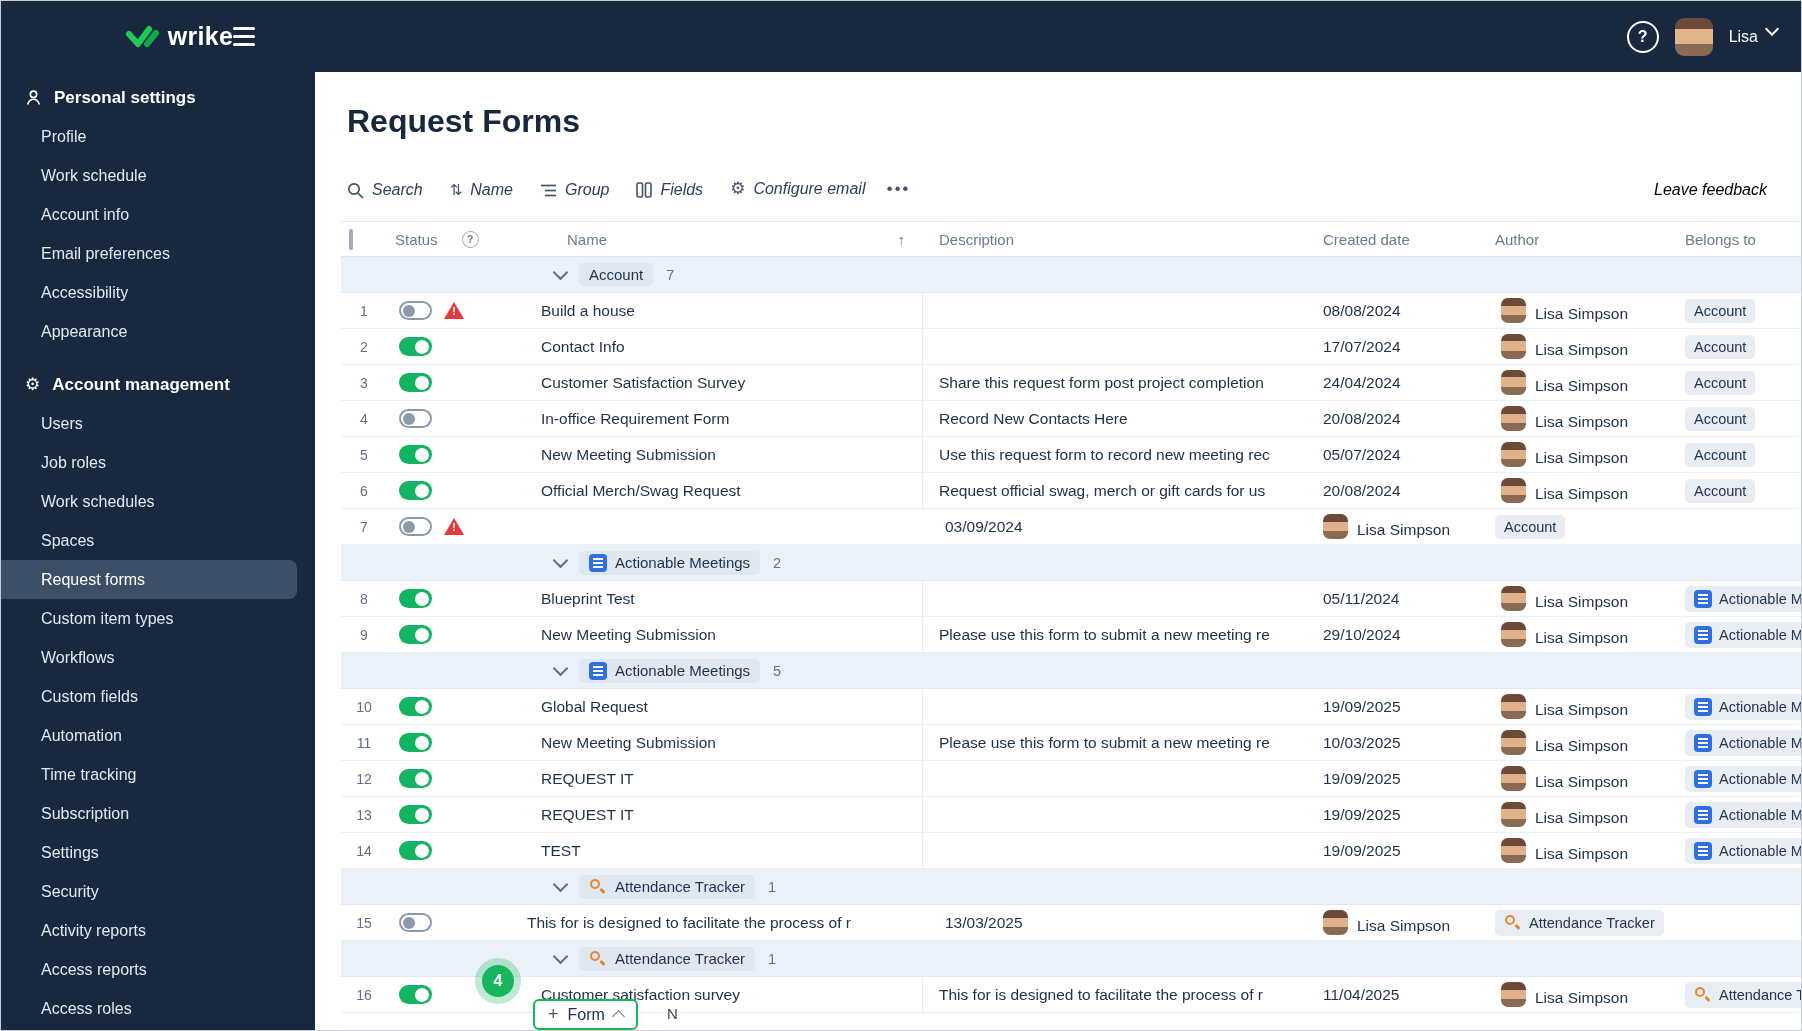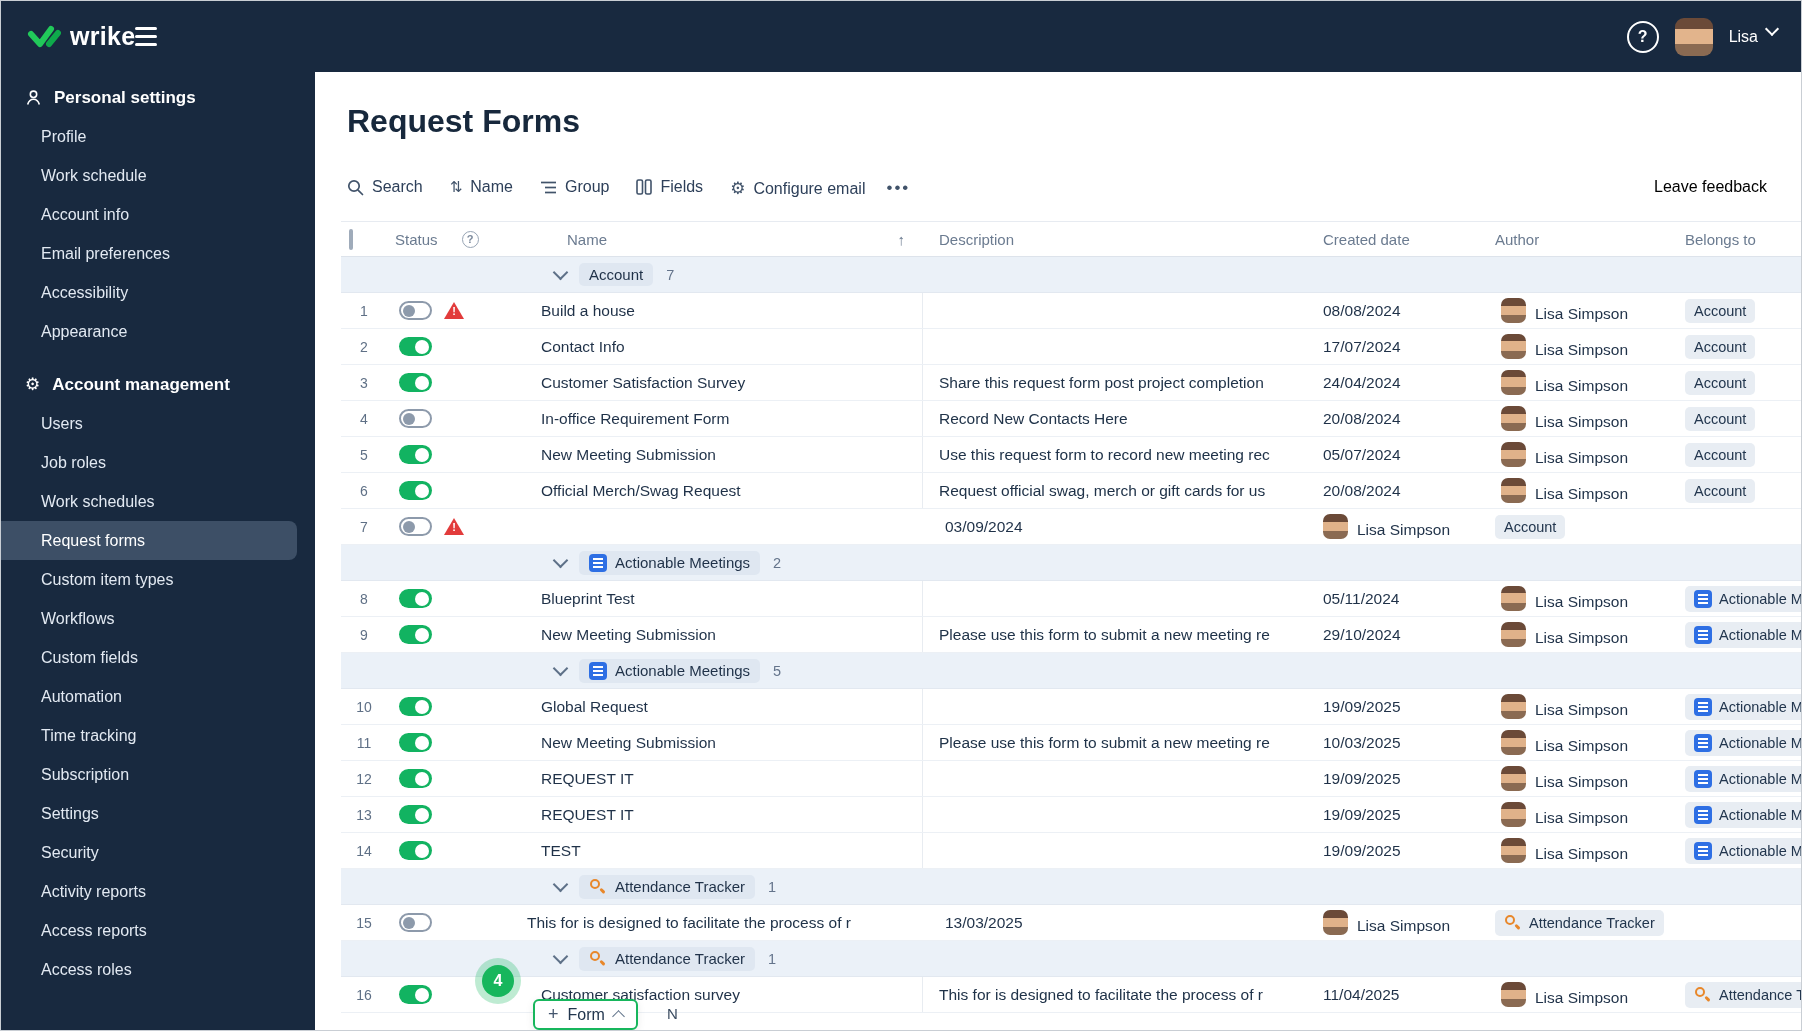--- a/index.html
+++ b/index.html
@@ -1,19 +1,19 @@
 <!DOCTYPE html>
 <html><head>
 <meta charset="utf-8">
 <style>
   html,body{margin:0;padding:0;background:#fff;font-family:"Liberation Sans","DejaVu Sans",sans-serif;}
   .window{width:1802px;height:1031px;border:1px solid #c9ced4;box-sizing:border-box;overflow:hidden;position:relative;background:#fff;}
   
   .topbar{height:71px;background:#18293f;display:flex;align-items:center;}
-  .topbar-left{width:314px;flex-shrink:0;display:flex;align-items:center;justify-content:flex-start;padding:0 20px 0 26px;box-sizing:border-box;}
+  .topbar-left{width:314px;flex-shrink:0;display:flex;align-items:center;justify-content:center;padding:0 20px 0 26px;box-sizing:border-box;margin-left:29px;}
   .logo{display:flex;align-items:center;gap:9px;}
   .logo-text{color:#fff;font-size:25px;font-weight:700;letter-spacing:.3px;}
   .burger{display:flex;flex-direction:column;gap:5px;cursor:pointer;}
   .burger span{width:22px;height:3px;background:#fff;border-radius:2px;}
   .topbar-right{margin-left:auto;display:flex;align-items:center;gap:16px;padding-right:24px;}
   .help-btn{width:32px;height:32px;border:2px solid #fff;border-radius:50%;color:#fff;display:flex;align-items:center;justify-content:center;font-size:16px;font-weight:700;box-sizing:border-box;cursor:pointer;}
   .avatar{width:38px;height:38px;border-radius:9px;background:linear-gradient(180deg,#6b4a38 0 30%,#e2b48c 30% 68%,#8a6a52 68%);}
   .user{color:#fff;font-size:16px;display:flex;align-items:flex-start;gap:9px;cursor:pointer;}
   .chev{width:8px;height:8px;border-right:2px solid #fff;border-bottom:2px solid #fff;transform:rotate(45deg);margin-top:-4px;}
   
@@ -21,21 +21,21 @@
   .sidebar{width:314px;flex-shrink:0;background:#18293f;color:#e9eef5;padding-top:6px;box-sizing:border-box;}
   .sec-head{display:flex;align-items:center;gap:12px;height:39px;padding-left:24px;color:#fff;font-weight:700;font-size:17px;}
   .sec2{margin-top:14px;}
   .s-item{display:flex;align-items:center;height:39px;padding-left:40px;font-size:16px;color:#e2e9f2;cursor:pointer;box-sizing:border-box;}
   .s-item.selected{background:#3d4f66;border-radius:0 8px 8px 0;margin-right:18px;color:#fff;}
   .gear-glyph{font-size:17px;color:#fff;}
   
   .main{flex:1;background:#fff;position:relative;overflow:hidden;}
   .main-inner{padding:26px 0 0 26px;}
   .page-title{font-size:32px;font-weight:700;color:#17283c;margin:4px 0 0 6px;line-height:38px;}
-  .toolbar{display:flex;align-items:flex-start;gap:27px;margin:38px 0 0 6px;}
+  .toolbar{display:flex;align-items:flex-end;gap:27px;margin:38px 0 0 6px;font-style:italic;}
   .tool{display:flex;align-items:center;gap:8px;font-size:16px;color:#2e405a;cursor:pointer;}
   .tico{color:#41536a;font-size:15px;display:inline-flex;align-items:center;}
   .more-dots{font-size:17px;color:#41536a;letter-spacing:2px;cursor:pointer;margin-left:-6px;}
   .leave{margin-left:auto;padding-right:34px;font-size:16px;color:#000000;cursor:pointer;}
   
   .table{margin-top:22px;}
   .thead,.trow{display:grid;grid-template-columns:46px 124px 412px 378px 178px 190px 132px;align-items:center;}
   .thead{height:34px;border-top:1px solid #e7ebf1;border-bottom:1px solid #dde3eb;color:#6b7b90;font-size:15px;}
   .cb{width:19px;height:19px;border:2px solid #9fabba;border-radius:5px;margin-left:8px;box-sizing:border-box;background:#fff;cursor:pointer;}
   .th{padding-left:8px;display:flex;align-items:center;gap:24px;}
@@ -128,20 +128,21 @@
       <div class="s-item">Accessibility</div>
       <div class="s-item">Appearance</div>
 
       <div class="sec-head sec2">
         <span class="gear-glyph">⚙</span>
         <span>Account management</span>
       </div>
       <div class="s-item">Users</div>
       <div class="s-item">Job roles</div>
       <div class="s-item">Work schedules</div>
+      <div class="s-item">Spaces</div>
       <div class="s-item selected">Request forms</div>
       <div class="s-item">Custom item types</div>
       <div class="s-item">Workflows</div>
       <div class="s-item">Custom fields</div>
       <div class="s-item">Automation</div>
       <div class="s-item">Time tracking</div>
       <div class="s-item">Subscription</div>
       <div class="s-item">Settings</div>
       <div class="s-item">Security</div>
       <div class="s-item">Activity reports</div>

